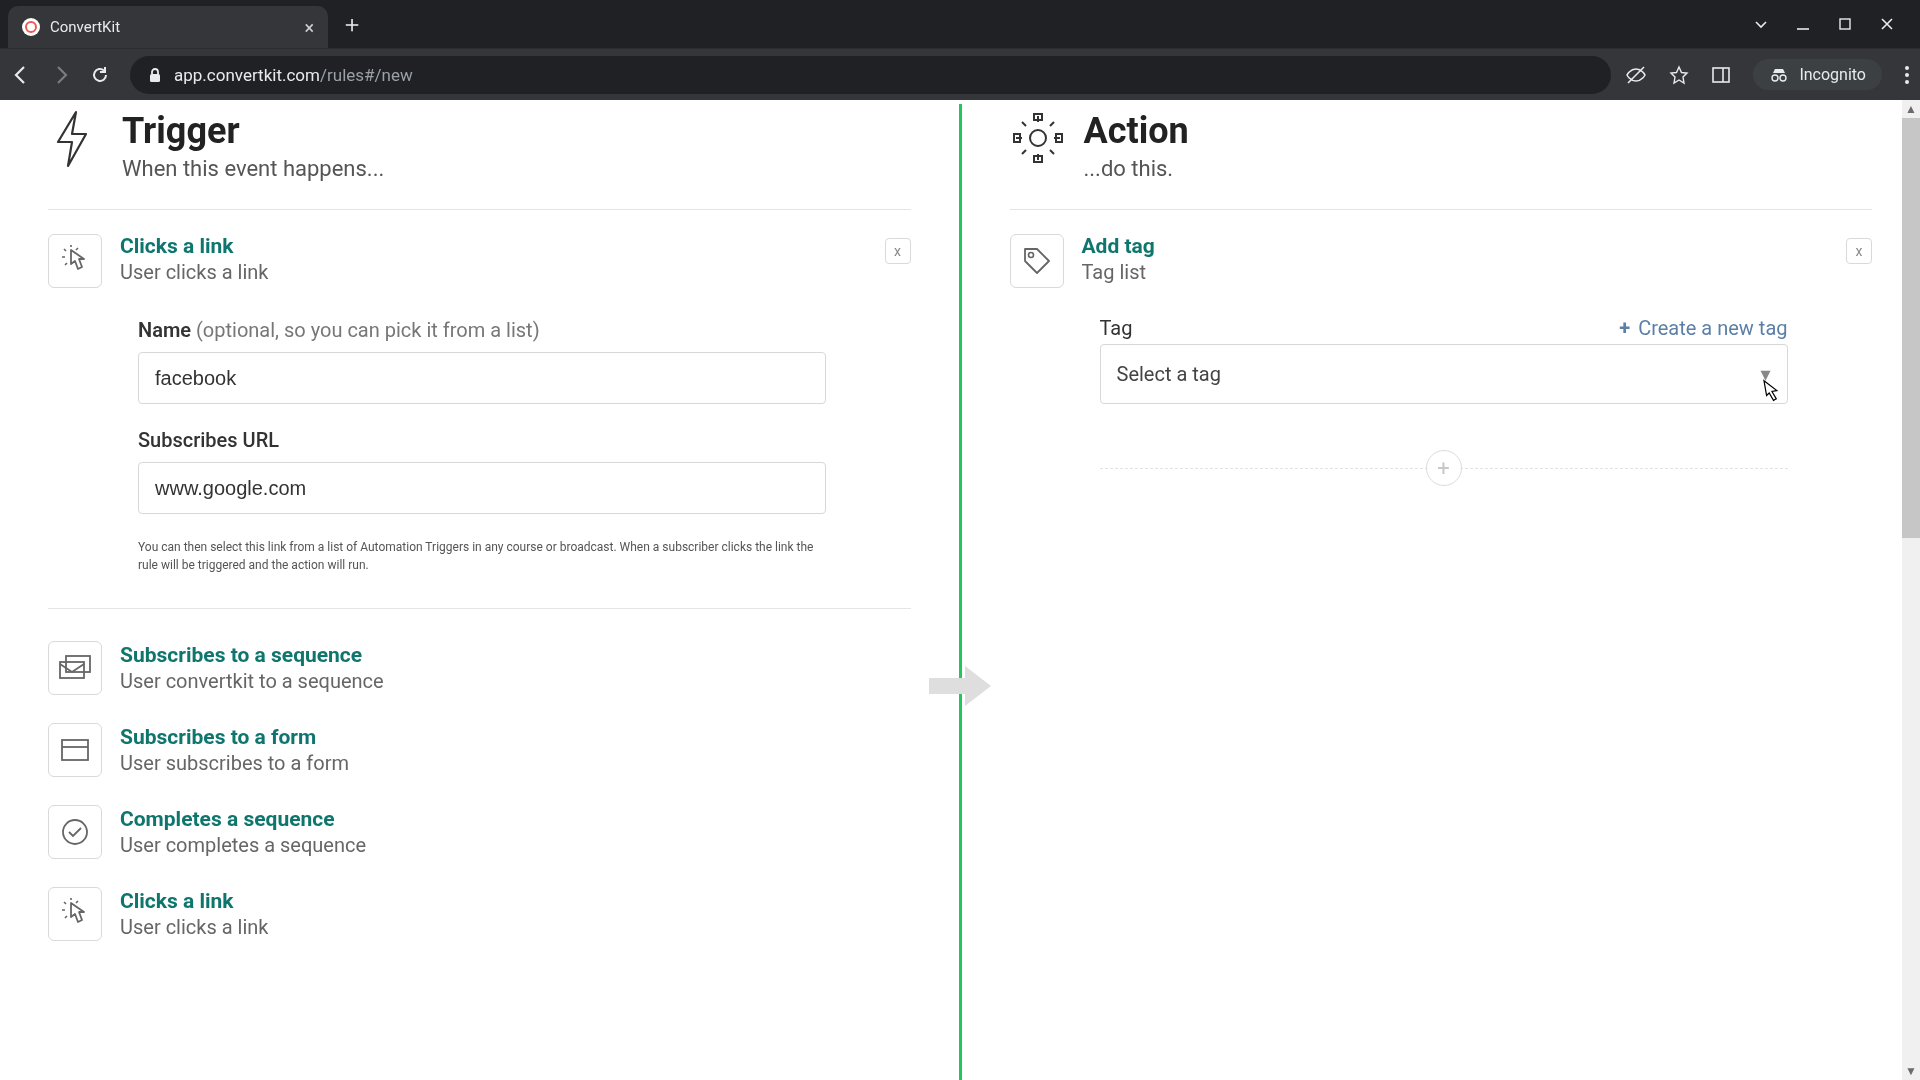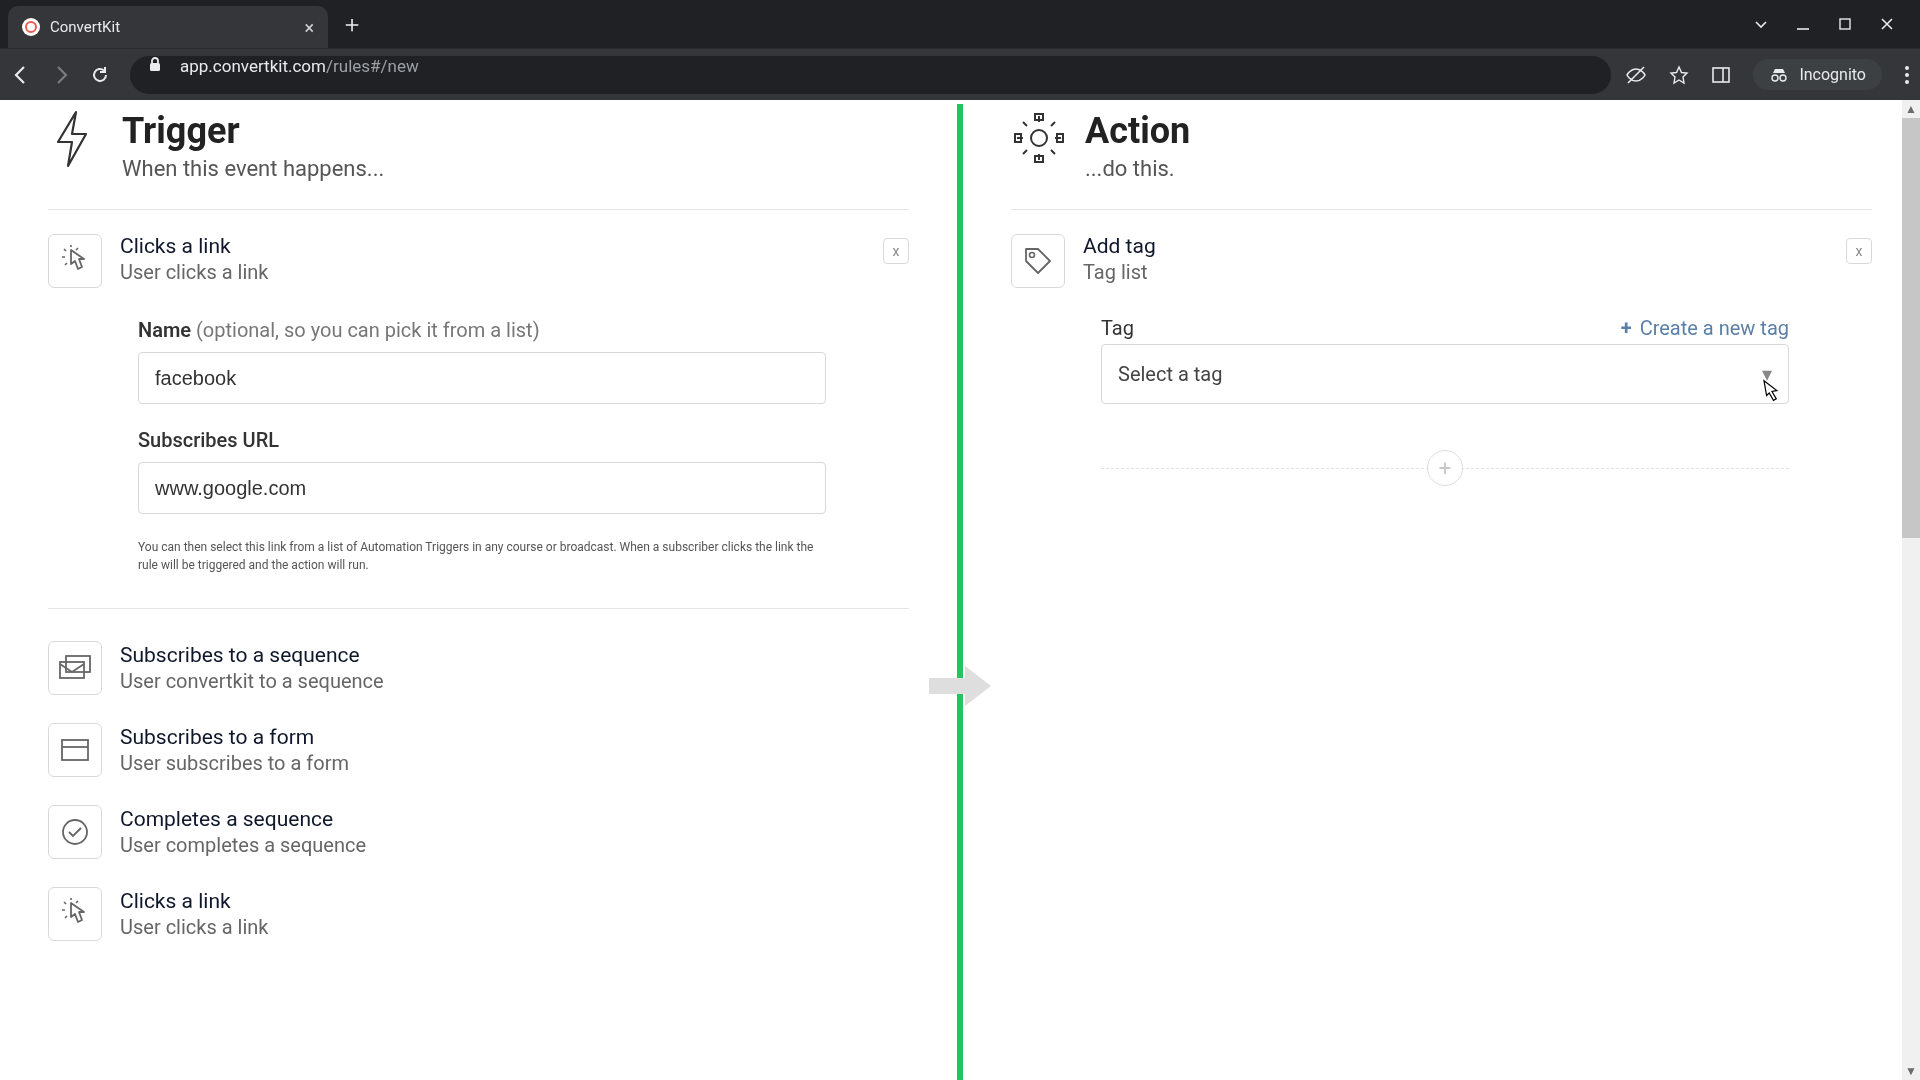--- a/index.html
+++ b/index.html
@@ -46,41 +46,41 @@
 
   .addr-bar {
     display:flex; align-items:center;
     background:#35363a; height:52px; padding:0 10px; gap:14px;
     border-top:1px solid #2b2c2f;
   }
   .nav-btn { color:#e8eaed; width:26px; text-align:center; cursor:pointer; }
   .nav-btn.disabled { color:#7a7c80; }
   .url-field {
     flex:1; background:#202124; border-radius:30px;
-    height:38px; display:flex; 
+    height:38px; display:flex; align-items:center;
     color:#e8eaed; padding:0 18px; font-size:17px;
-    gap:18px;
+    gap:12px;
   }
   .url-path { color:#9aa0a6; }
   .right-icons { display:flex; align-items:center; gap:22px; color:#e8eaed; }
   .incog-chip {
     background:#3c4043; border-radius:30px; padding:6px 16px;
     display:flex; align-items:center; gap:10px; font-size:16px;
   }
 
   
   .page {
     display:flex; height: calc(1080px - 100px);
     position:relative;
     padding-top:4px;
   }
   .col {
     flex:1; padding:0 48px;
   }
-  .col-left { border-right:6px solid #22c55e; }
+  .col-left { border-right:3px solid #22c55e; }
 
   .section-head {
     display:flex; gap:20px; align-items:flex-start; padding-top:6px;
   }
   .section-head .icon {
     width:54px; text-align:center; color:#444;
   }
   .section-head h1 {
     font-size:36px; font-weight:700; color:#222;
   }
@@ -94,21 +94,21 @@
 
   .card {
     display:flex; gap:18px; align-items:flex-start;
     position:relative; padding:2px 0;
   }
   .card-icon {
     width:54px; height:54px; border:1px solid #d9d9d9; border-radius:6px;
     display:flex; align-items:center; justify-content:center;
     color:#666;
   }
-  .card-title { font-size:21px; font-weight:400; color:#0f172a; }
+  .card-title { font-size:21px; font-weight:700; color:#0f766e; }
   .card-sub { font-size:20px; color:#666; margin-top:2px; }
   .card-close {
     position:absolute; right:0; top:6px;
     border:1px solid #d9d9d9; border-radius:4px;
     width:26px; height:26px; color:#888;
     display:flex; align-items:center; justify-content:center;
     font-size:14px; cursor:pointer; background:#fff;
   }
 
   .form-area { padding-left:90px; padding-top:28px; }

